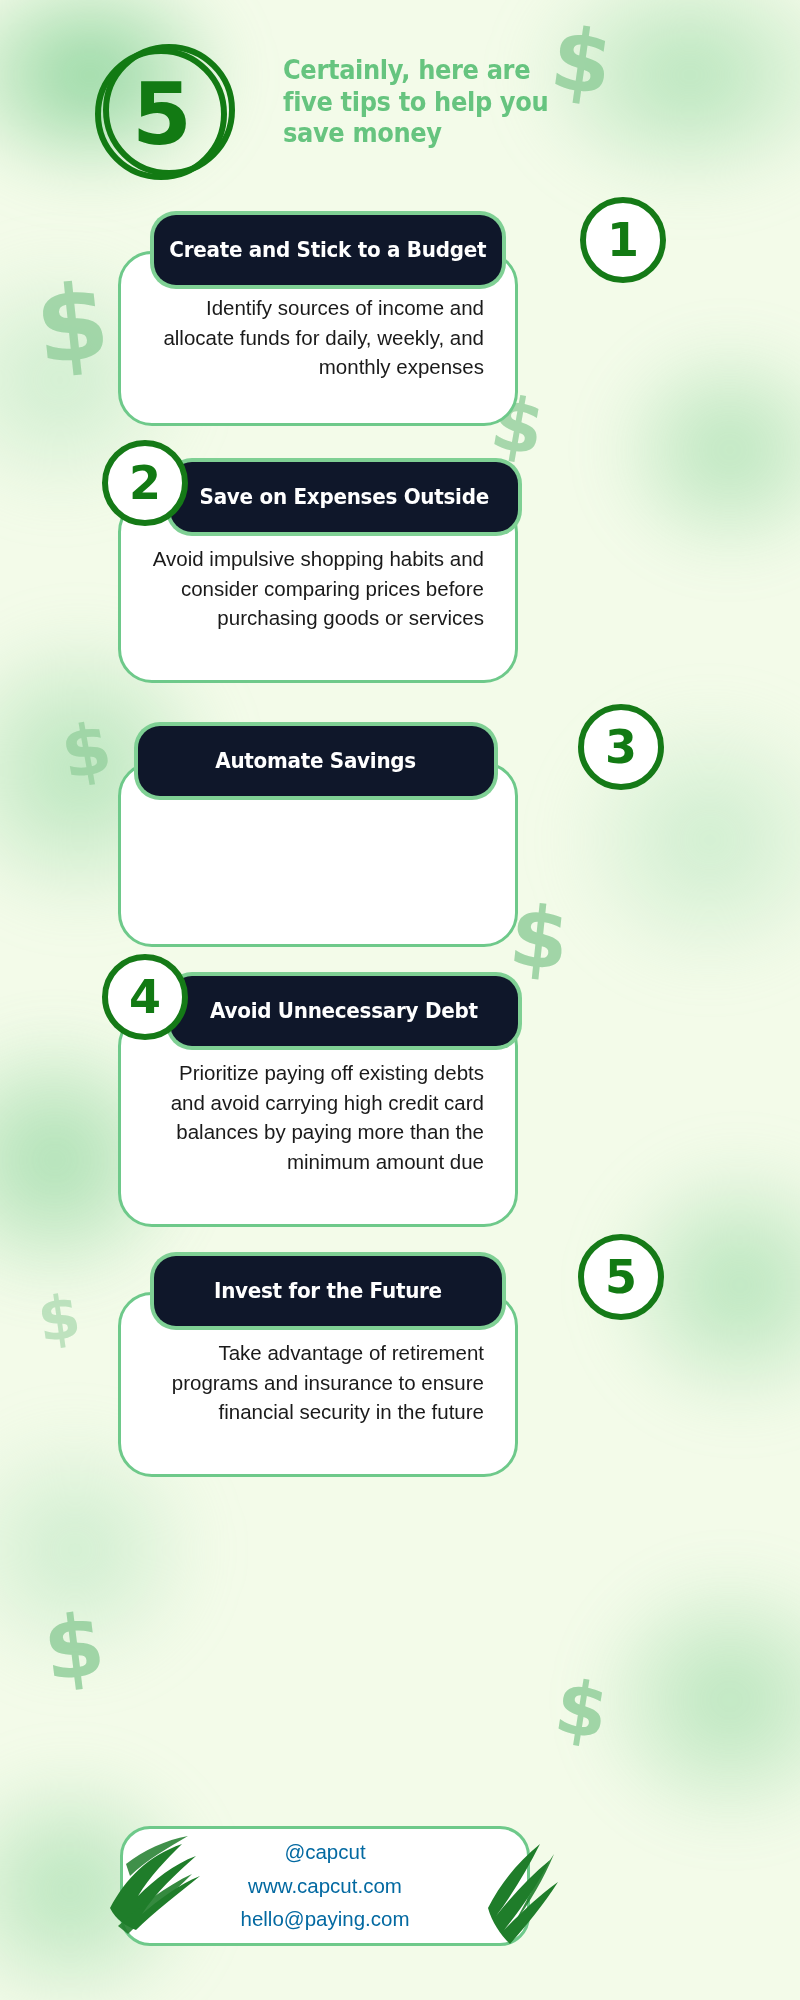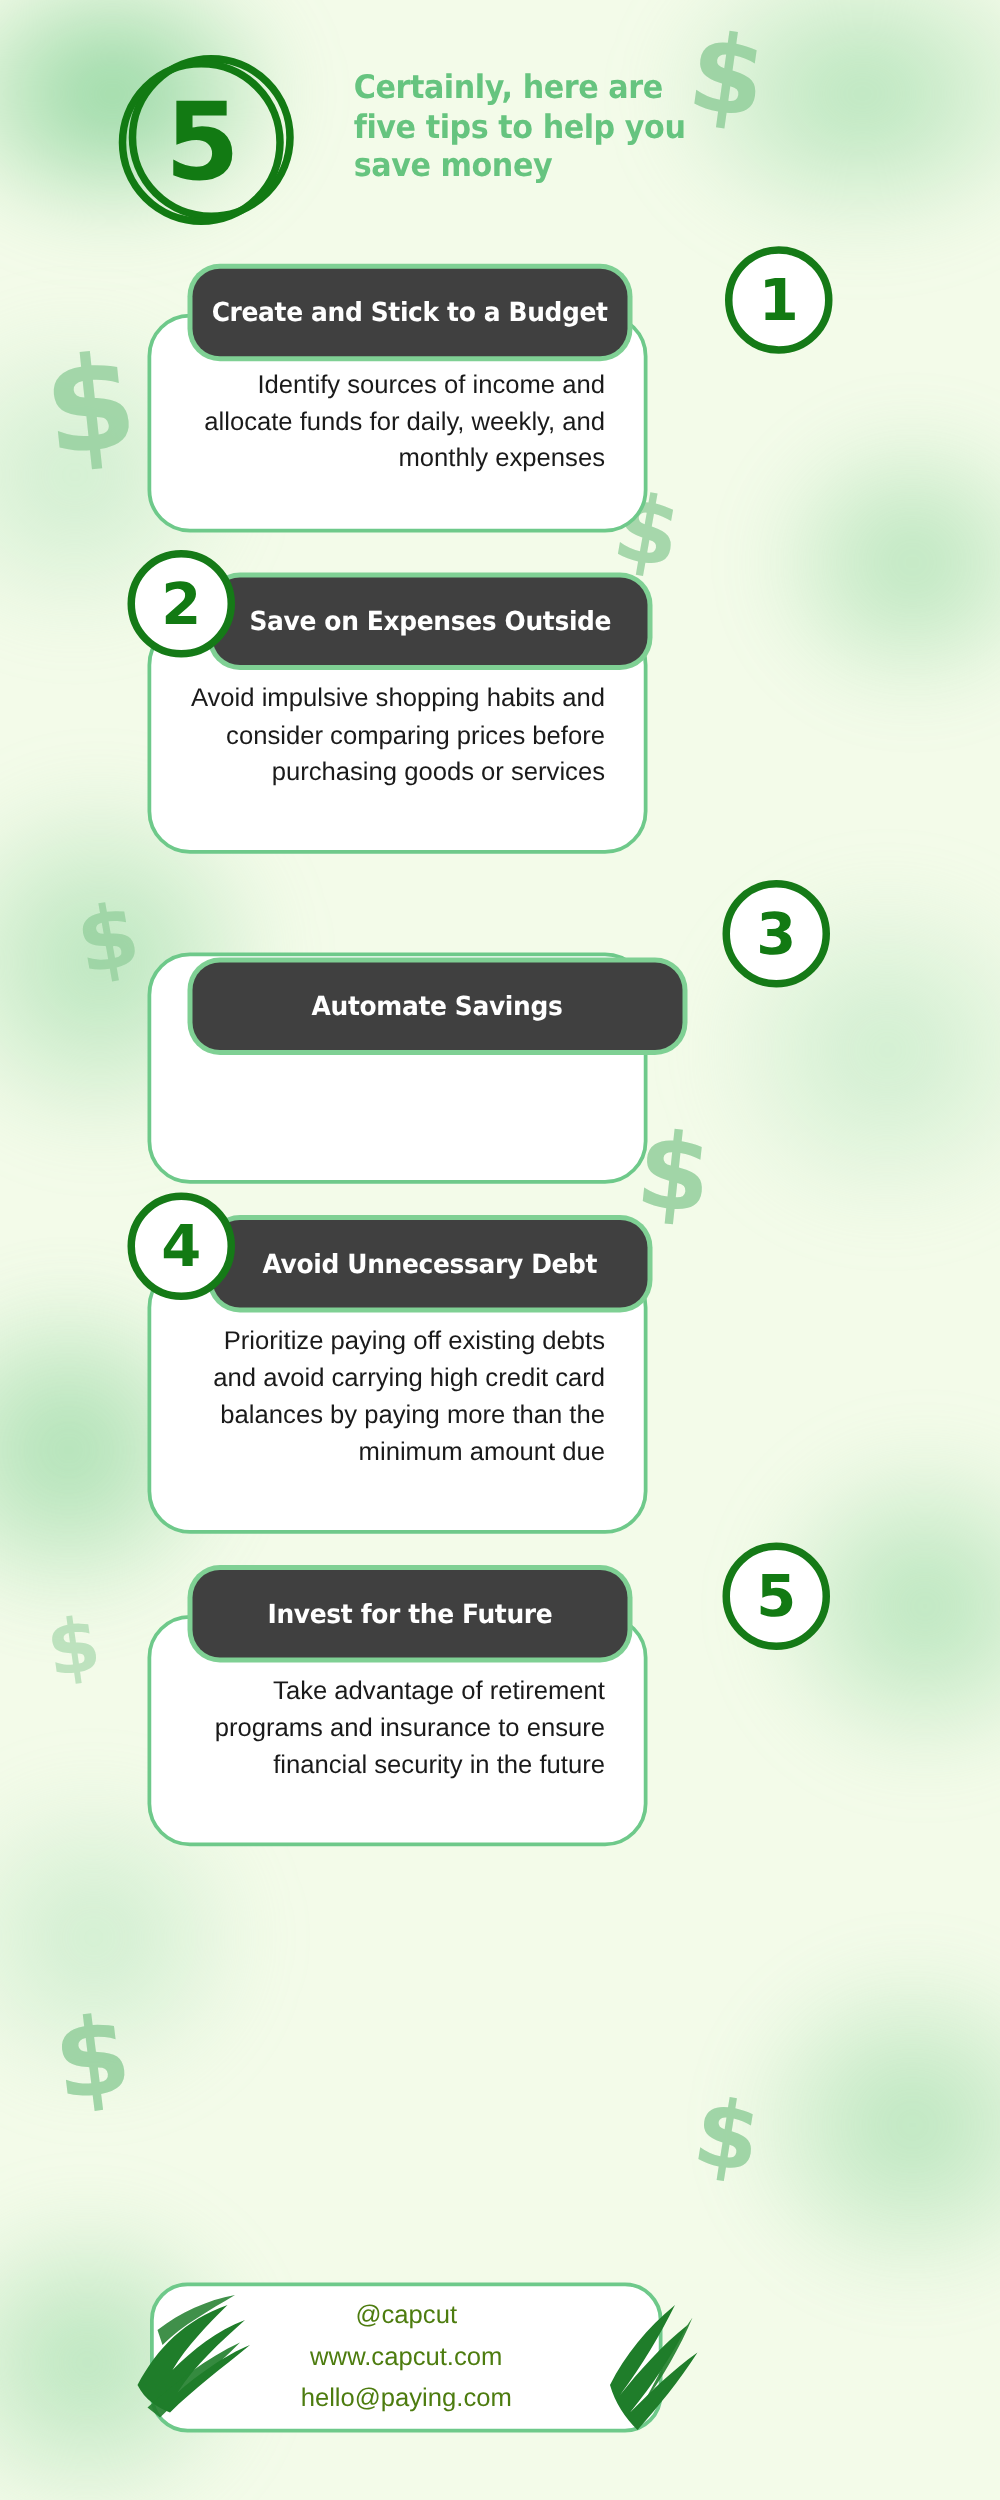--- a/index.html
+++ b/index.html
@@ -36,41 +36,41 @@
   .headline { position:absolute; left:283px; top:55px; width:290px;
               font-family:"DejaVu Sans", sans-serif; font-weight:bold;
               font-size:26px; line-height:1.22; color:#66c47f;
               letter-spacing:-.4px; transform:scaleX(.93); transform-origin:left top; }
 
   
   .card { position:absolute; }
   .card-body { position:absolute; left:0; top:36px; width:100%;
                background:#ffffff; border:3px solid #6ec98a; border-radius:34px; }
   .card-head { position:absolute; top:0; height:70px;
-               background:#404040; border-radius:22px;
+               background:#0f172a; border-radius:22px;
                box-shadow:0 0 0 4px #7fd094;
                display:flex; align-items:center; justify-content:center; }
   .card-head span { font-family:"DejaVu Sans", sans-serif; font-weight:bold;
                     color:#ffffff; font-size:21px; letter-spacing:-.3px;
                     transform:scaleX(.95); white-space:nowrap; }
   .badge { position:absolute; width:86px; height:86px; border-radius:50%;
            background:#ffffff; border:6px solid #157a17;
            display:flex; align-items:center; justify-content:center; z-index:5; }
   .badge span { font-family:"DejaVu Sans", sans-serif; font-weight:bold;
                 font-size:46px; color:#127a13; line-height:1; }
   .card-text { position:absolute; left:0; width:100%;
                text-align:right; color:#1a1a1a; font-size:20.5px; line-height:1.45;
                font-family:"Liberation Sans", sans-serif; padding:0 34px; }
 
   
   .footer { position:absolute; left:120px; top:1826px; width:410px; height:120px;
             background:#ffffff; border:3px solid #6ec98a; border-radius:30px;
             display:flex; flex-direction:column; align-items:center;
             justify-content:center; gap:3px; z-index:4; }
-  .footer div { font-size:20.5px; color:#4d7c0f; line-height:1.5;
+  .footer div { font-size:20.5px; color:#0369a1; line-height:1.5;
                 font-family:"Liberation Sans", sans-serif;text-align:right; }
   .brush { position:absolute; z-index:6; pointer-events:none; }
 </style>
 </head>
 <body>
 
 <div id="page">
 
   <div>
     <div class="wc wc-a" style="left:-60px;  top:-40px;  width:300px; height:230px;"></div>
@@ -123,21 +123,21 @@
       <span>Save on Expenses Outside</span>
     </div>
     <div class="badge" style="left:-16px; top:-22px;">
       <span>2</span>
     </div>
     <div class="card-text" style="top:82px;">Avoid impulsive shopping habits and consider comparing prices before purchasing goods or services</div>
   </div>
 
   <div class="card" style="left:118px; top:726px; width:400px; height:185px;">
     <div class="card-body" style="height:185px;"></div>
-    <div class="card-head" style="left:36px; width:392px;margin-top:44px;">
+    <div class="card-head" style="left:20px; width:356px;">
       <span>Automate Savings</span>
     </div>
     <div class="badge" style="left:460px; top:-22px;">
       <span>3</span>
     </div>
   </div>
 
   <div class="card" style="left:118px; top:976px; width:400px; height:215px;">
     <div class="card-body" style="height:215px;"></div>
     <div class="card-head" style="left:52px; width:348px;">

